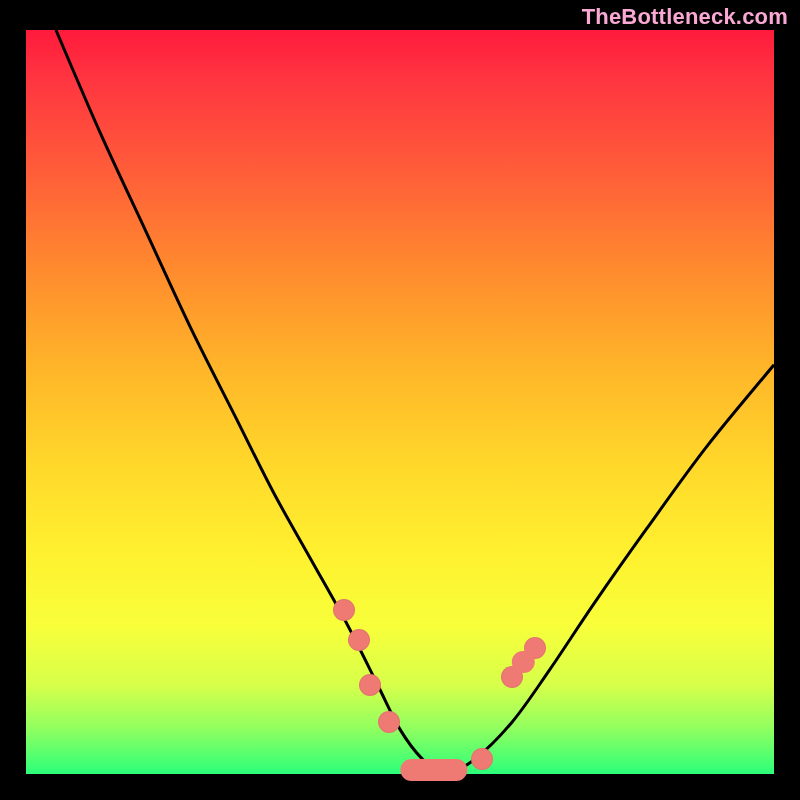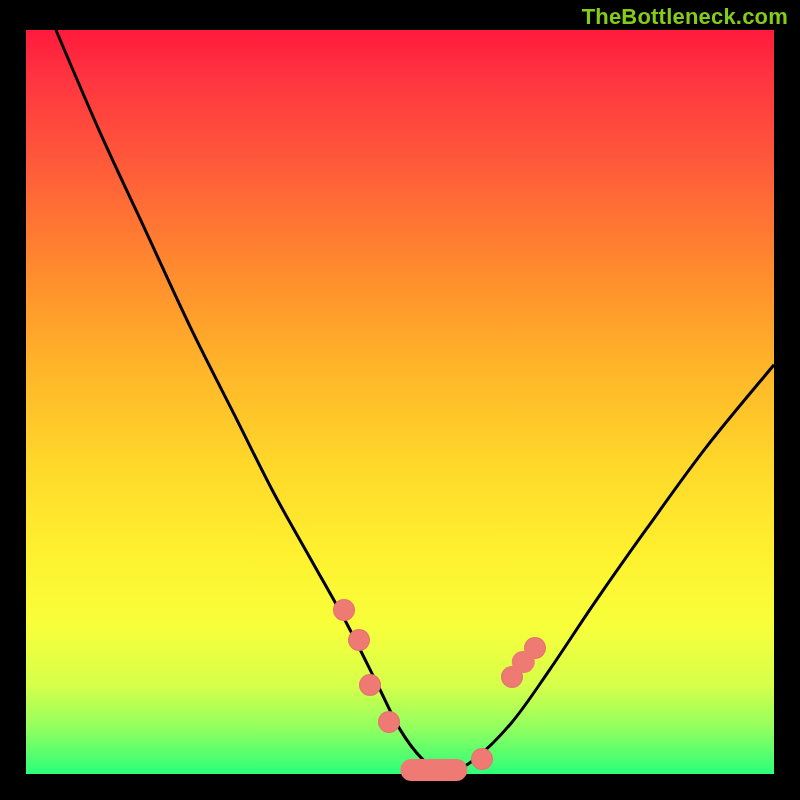--- a/index.html
+++ b/index.html
@@ -46,21 +46,21 @@
     height: 744px;
     pointer-events: none;
   }
   .watermark {
     position: absolute;
     top: 4px;
     right: 12px;
     font-family: Arial, Helvetica, sans-serif;
     font-size: 22px;
     font-weight: 600;
-    color: #84cc16;
+    color: #f9a8d4;
     letter-spacing: 0.2px;
   }
   .dot {
     position: absolute;
     width: 22px;
     height: 22px;
     border-radius: 50%;
     background: #ef7a74;
     transform: translate(-50%, -50%);
     box-shadow: 0 0 0 1px rgba(0,0,0,0.05) inset;

